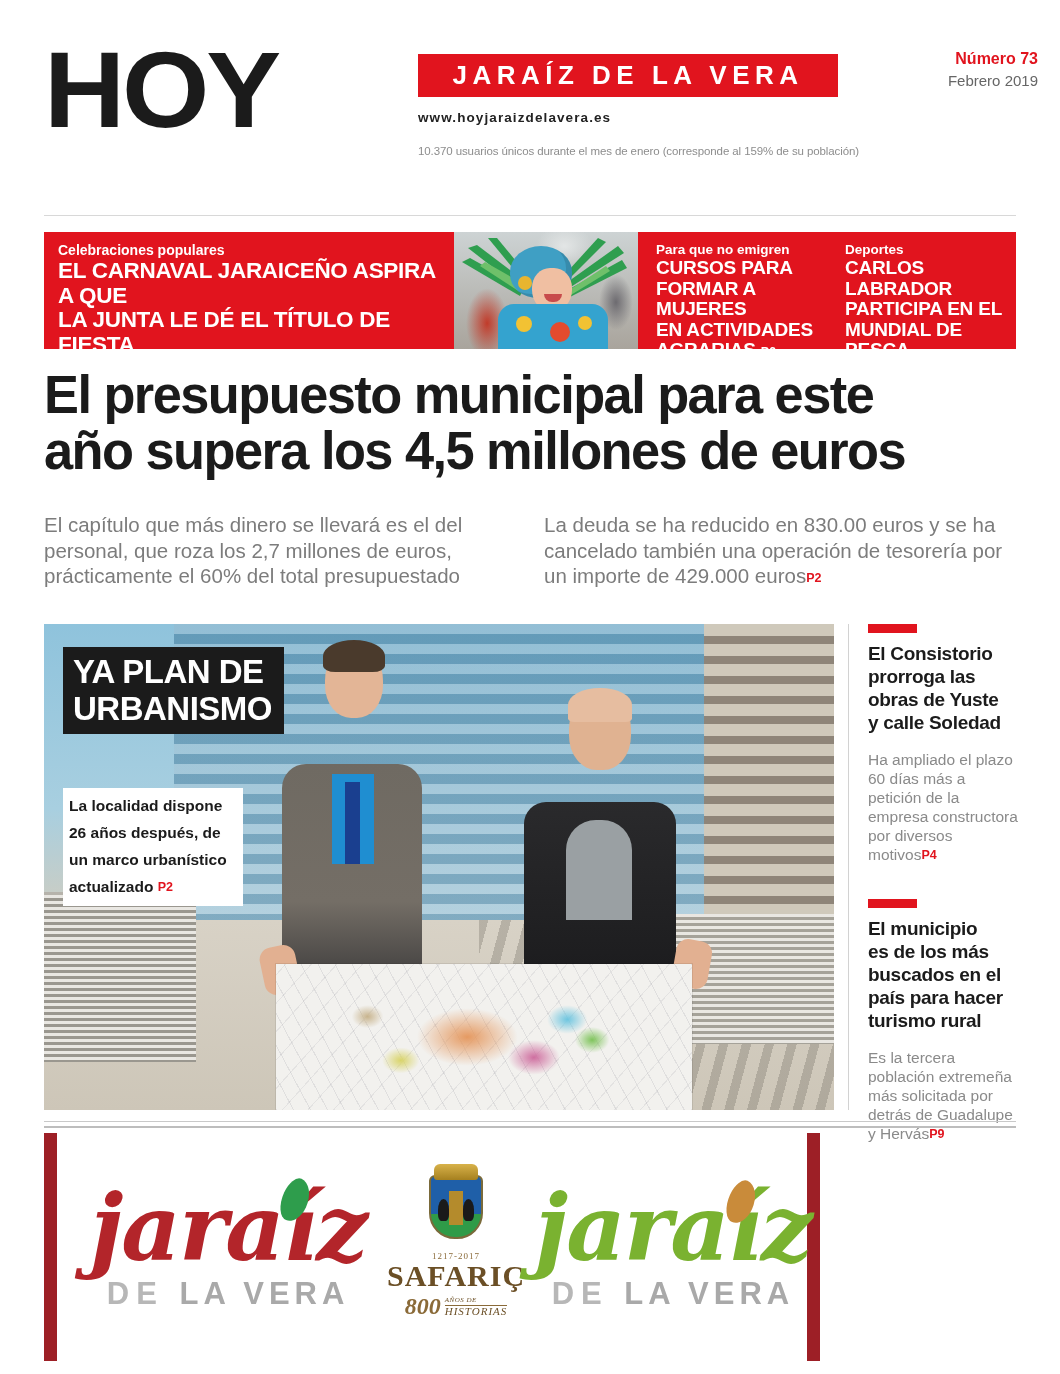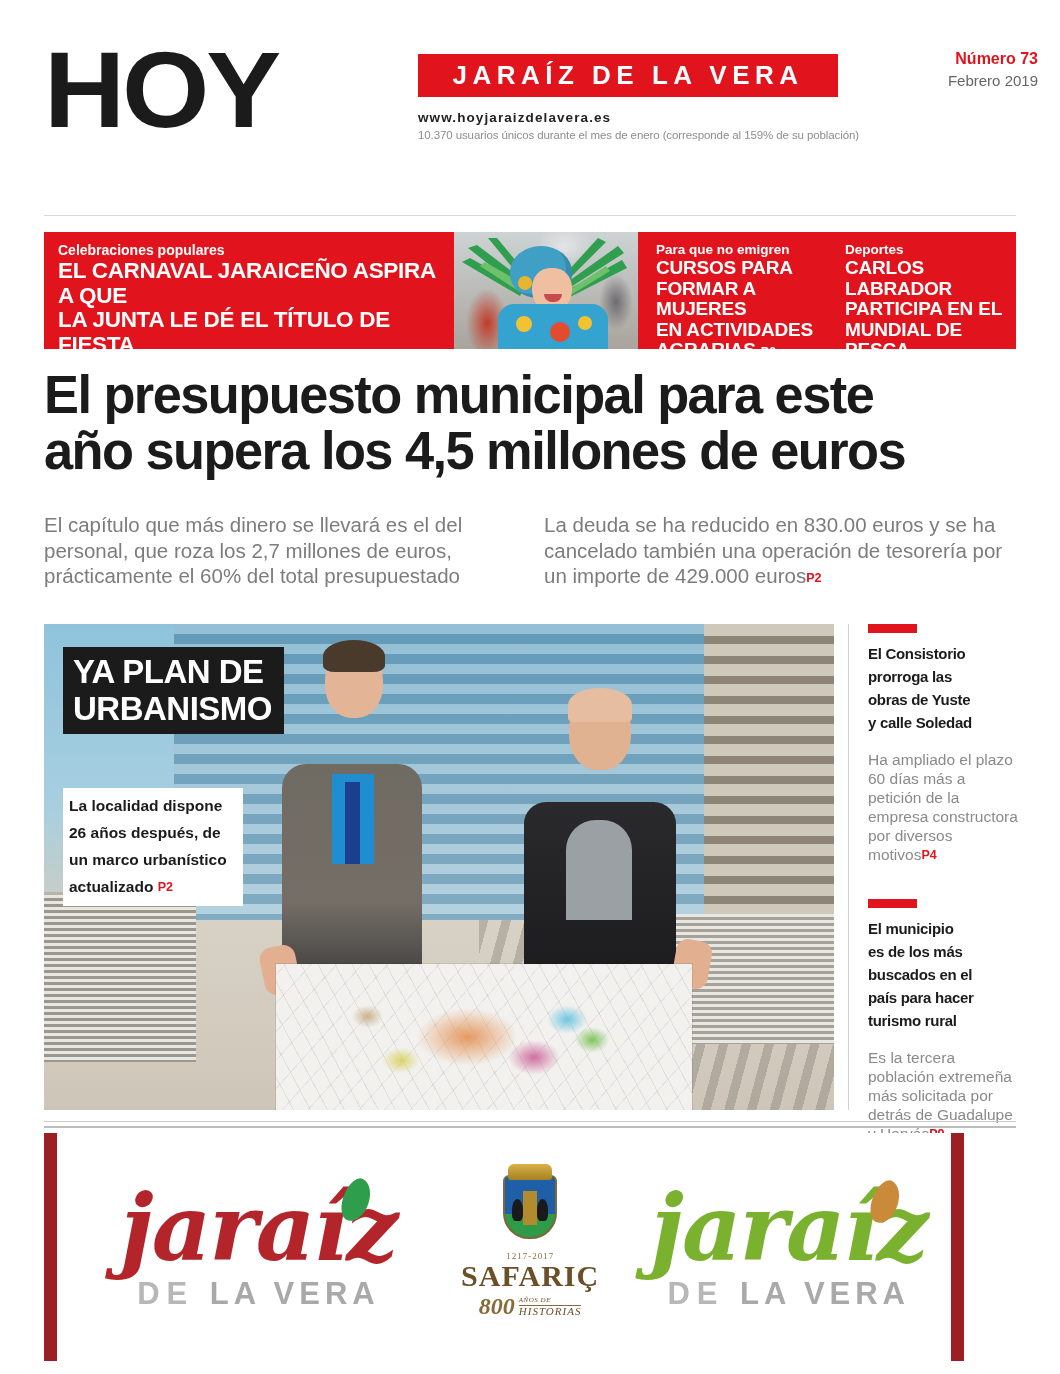--- a/index.html
+++ b/index.html
@@ -26,21 +26,21 @@
   .town-bar {
     background: #e1141e; color: #fff;
     font-weight: 700; font-size: 26px; letter-spacing: 5.5px;
     text-align: center; padding: 7px 0 8px 0; line-height: 28px;
   }
   .mast-url {
     margin-top: 13px; font-size: 13.5px; font-weight: 700;
     color: #222; letter-spacing: 1.1px;
   }
   .mast-stats {
-    margin-top: 4px; font-size: 11.5px; color: #8d8d8d;
+    margin-top: 20px; font-size: 11.5px; color: #8d8d8d;
     letter-spacing: -0.1px; white-space: nowrap;
   }
   .mast-right { position: absolute; right: 22px; top: 50px; text-align: right; }
   .issue-num { color: #e1141e; font-weight: 700; font-size: 16px; }
   .issue-date { color: #666; font-size: 15px; margin-top: 4px; }
 
   .rule-top {
     position: absolute; left: 44px; top: 215px; width: 972px;
     height: 1px; background: #d8d8d8;
   }
@@ -237,34 +237,34 @@
 
   .rule-vert {
     position:absolute; left: 848px; top: 624px; width:1px; height: 486px;
     background:#d2d2d2;
   }
 
   
   .sidebar { position:absolute; left: 868px; top: 624px; width: 150px; }
   .sb-mark { width: 49px; height: 9px; background:#e1141e; margin-bottom: 9px; }
   .sb-title {
-    font-weight:700; font-size:15px; line-height:23px;
+    font-weight:700; font-size:19px; line-height:23px;
     color:#1b1b1b; letter-spacing:-0.3px;
   }
   .sb-text {
     margin-top: 16px; font-size:15.5px; line-height:19px;
     color:#8a8a8a; font-weight:300;
   }
   .sb-block2 { margin-top: 34px; }
 
   
   .ad-rule1 { position:absolute; left:44px; top:1121px; width:972px; height:1px; background:#c9c9c9; }
   .ad-rule2 { position:absolute; left:44px; top:1126px; width:972px; height:2px; background:#bdbdbd; }
   .ad {
-    position:absolute; left:44px; top:1133px; width:920px; height:228px;
+    position:absolute; left:44px; top:1133px; width:776px; height:228px;
     background:#ffffff; display:flex; align-items:center;
   }
   .ad-bar-l { position:absolute; left:0; top:0; width:13px; height:228px; background:#9d1f26; }
   .ad-bar-r { position:absolute; right:0; top:0; width:13px; height:228px; background:#9d1f26; }
 
   .ad-logo { position:relative; text-align:center; }
   .ad-logo.red { width: 430px; margin-left: 26px; }
   .ad-logo.green { width: 400px; }
   .ad-word {
     font-family: "DejaVu Serif", serif;

